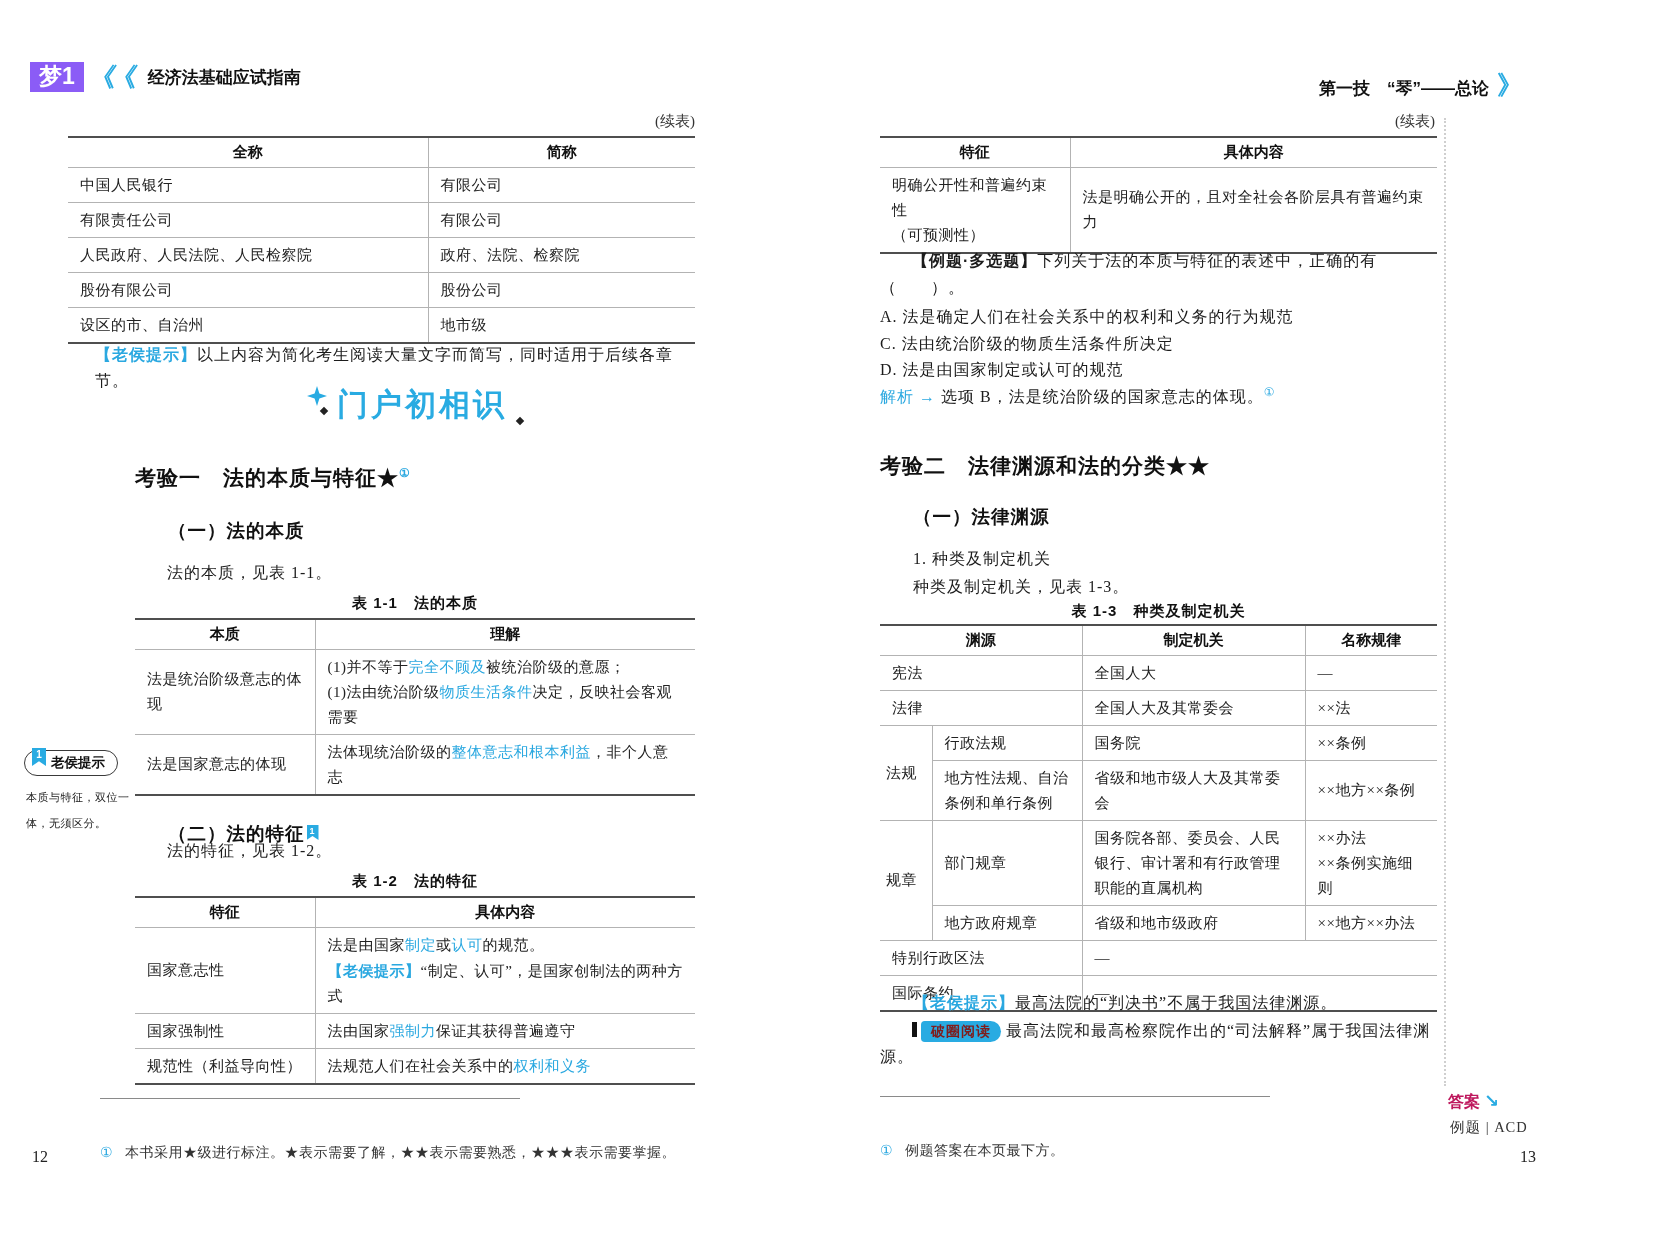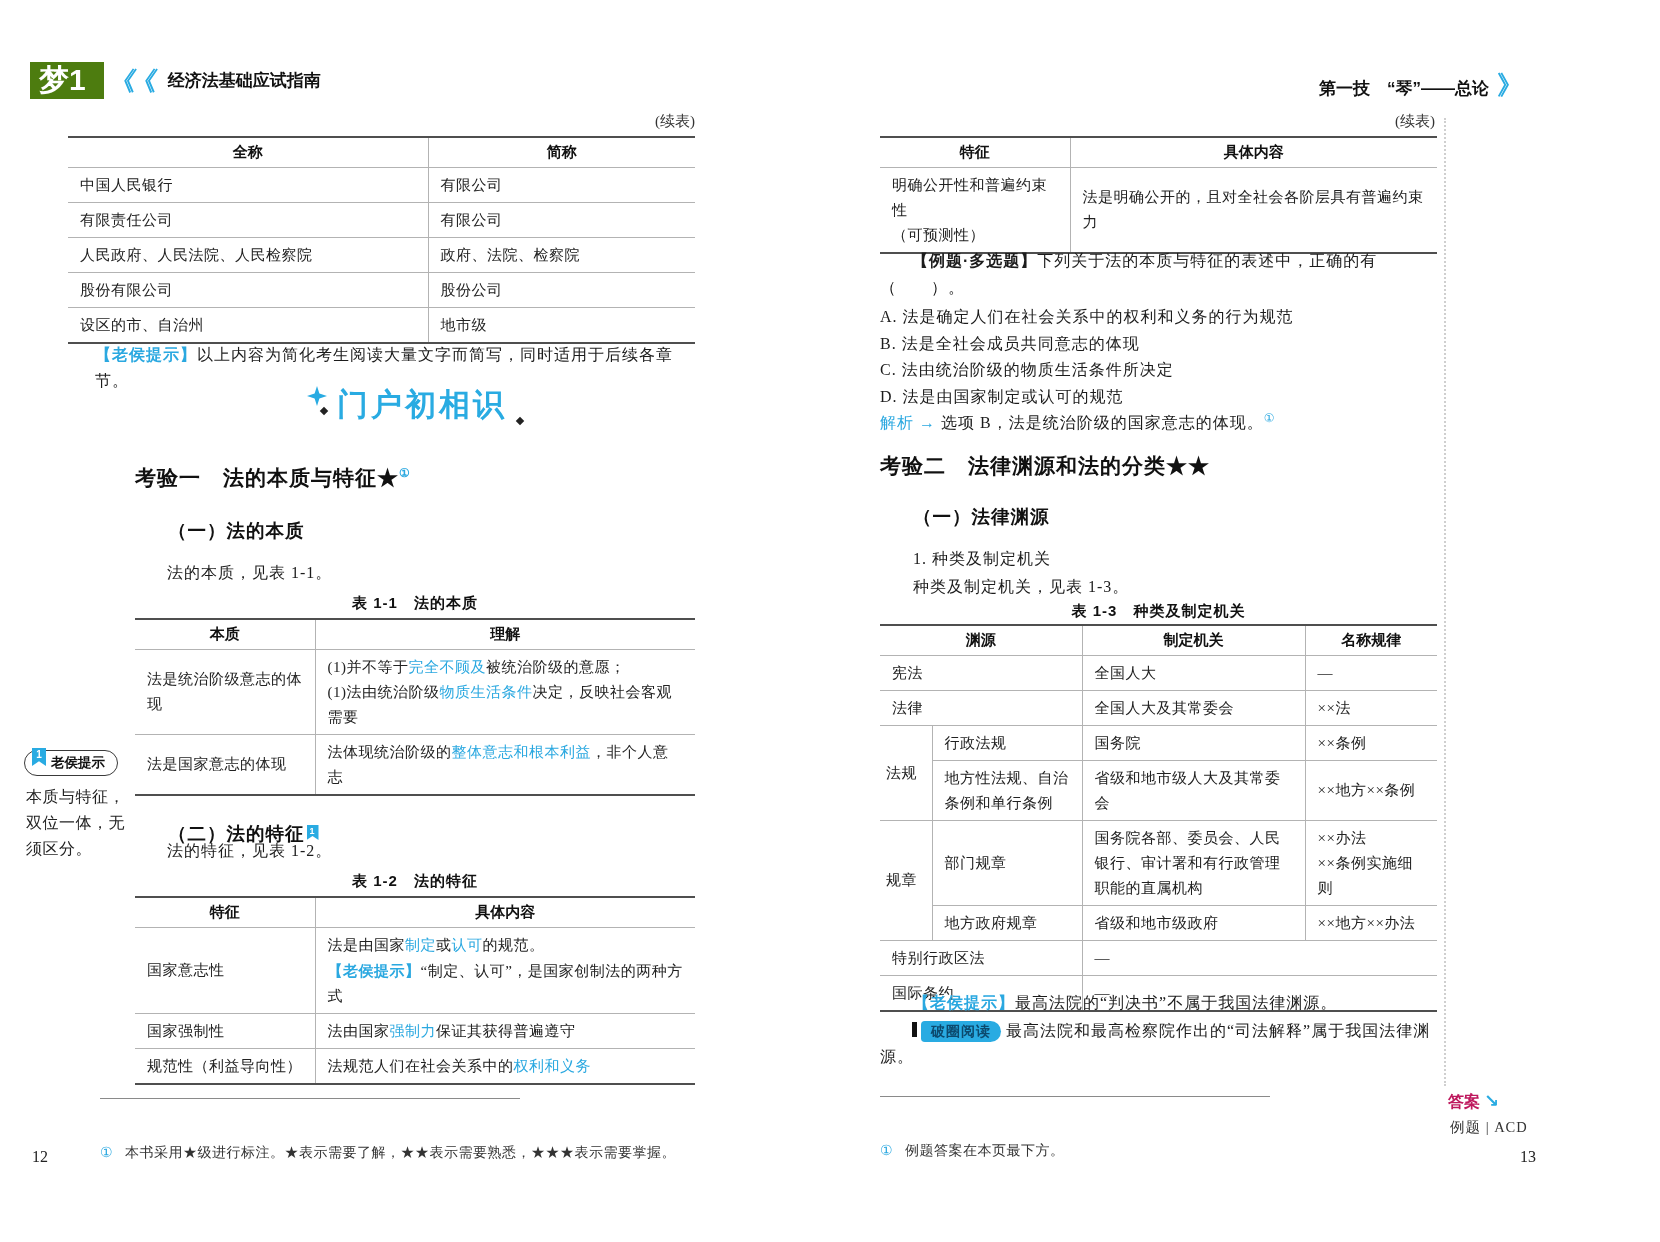--- a/index.html
+++ b/index.html
@@ -2,22 +2,22 @@
 <html><head>
 <meta charset="utf-8">
 <style>
   html,body{margin:0;padding:0;background:#e9e9e9;}
   .spread{position:relative;width:1660px;height:1242px;background:#ffffff;overflow:hidden;
           font-family:"Liberation Serif","DejaVu Serif",serif;color:#1c1c1c;}
   .abs{position:absolute;}
 
   
   .hd-left{top:62px;left:30px;display:flex;align-items:center;gap:6px;}
-  .logo{background:#4d7c0f;color:#fff;font-family:"Liberation Sans",sans-serif;
-        font-weight:bold;font-size:30px;padding:3px 18px 4px 9px;line-height:1;}
+  .logo{background:#8b5cf6;color:#fff;font-family:"Liberation Sans",sans-serif;
+        font-weight:bold;font-size:23px;padding:3px 9px 4px 9px;line-height:1;}
   .chev-l,.chev-r{color:#29abe2;font-weight:bold;font-size:26px;line-height:1;
         transform:skewX(-8deg);letter-spacing:-5px;font-family:"Liberation Sans",sans-serif;}
   .book-title{font-family:"Liberation Sans",sans-serif;font-weight:bold;font-size:17px;color:#111;margin-left:10px;}
   .hd-right{top:72px;left:1040px;width:478px;text-align:right;font-family:"Liberation Sans",sans-serif;
         font-weight:bold;font-size:17px;color:#111;}
   .hd-right .chev-r{margin-left:8px;}
 
   
   .cont-label{font-size:15px;color:#333;}
   .body-line{font-size:16px;letter-spacing:1px;line-height:26px;}
@@ -44,41 +44,41 @@
   .bm{display:inline-block;width:12px;height:15px;background:#29abe2;color:#fff;text-align:center;
       font:bold 9px/12px "Liberation Sans",sans-serif;
       clip-path:polygon(0 0,100% 0,100% 100%,50% 74%,0 100%);}
   .bm.sup{vertical-align:6px;margin-left:2px;}
 
   
   .sb-badge{display:inline-flex;align-items:center;gap:5px;border:1.5px solid #3a3a3a;
       border-radius:15px;padding:3px 12px 3px 7px;background:#fff;}
   .sb-badge .bm{width:14px;height:18px;font-size:10px;line-height:14px;position:relative;top:-6px;}
   .sb-badge .lbl{font:bold 13.5px "Liberation Sans",sans-serif;color:#111;}
-  .sb-note{font-size:16px;line-height:26px;letter-spacing:0.5px;color:#222;}
+  .sb-note{font-size:11px;line-height:26px;letter-spacing:0.5px;color:#222;}
 
   
   table.booktab{border-collapse:collapse;table-layout:fixed;width:100%;
       border-top:2.2px solid #4f4f4f;border-bottom:2.2px solid #4f4f4f;font-size:15px;color:#222;}
   table.booktab th{font:bold 15px "Liberation Sans",sans-serif;text-align:center;
       padding:5px 8px;border-bottom:1px solid #b3b3b3;color:#111;}
   table.booktab td{padding:4.5px 12px;line-height:25px;border-top:1px solid #b3b3b3;
       letter-spacing:0.5px;vertical-align:middle;}
   table.booktab .vl{border-left:1px solid #b3b3b3;}
   .tabcap{text-align:center;font:bold 15px "Liberation Sans",sans-serif;color:#111;letter-spacing:1px;}
 
   
   .ex p{margin:0;line-height:26.5px;font-size:16px;letter-spacing:1px;}
   .ex .tag{font-family:"Liberation Sans",sans-serif;font-weight:bold;}
   .ex .q{margin-bottom:3px;}
   .jiexi{color:#2aa8e0;}
 
   
   .poq-bar{display:inline-block;width:5px;height:15px;background:#111;margin-right:4px;vertical-align:-1px;}
-  .poq{background:#29abe2;color:#0c4a6e;font:bold 14px "Liberation Sans",sans-serif;
+  .poq{background:#29abe2;color:#7f1d1d;font:bold 14px "Liberation Sans",sans-serif;
       padding:2px 10px 3px 10px;border-radius:4px 11px 11px 4px;letter-spacing:1px;}
 
   
   .ans-label{font:bold 16px "Liberation Sans",sans-serif;color:#be185d;}
   .ans-arrow{color:#29abe2;font-weight:bold;font-size:18px;font-family:"DejaVu Sans",sans-serif;}
   .ans-note{font-size:14.5px;color:#333;letter-spacing:1px;}
 
   
   .fnline{border-top:1.3px solid #8a8a8a;height:0;}
   .footnote{font-size:14px;color:#333;letter-spacing:0.5px;margin-top:32px;}
@@ -252,21 +252,20 @@
         <td><span>明确公开性和普遍约束性</span><br><span>（可预测性）</span></td>
         <td class="vl">法是明确公开的，且对全社会各阶层具有普遍约束力</td>
       </tr>
     </tbody>
       </table>
   </div>
 
   <div class="abs ex" style="top:248px;left:880px;width:566px;">
     <p class="q"><span style="display:inline-block;width:32px;"></span><span class="tag">【例题·多选题】</span><span>下列关于法的本质与特征的表述中，正确的有（　　）。</span></p>
     <p>A. 法是确定人们在社会关系中的权利和义务的行为规范</p>
-    <p>B. 法是全社会成员共同意志的体现</p>
     <p>C. 法由统治阶级的物质生活条件所决定</p>
     <p>D. 法是由国家制定或认可的规范</p>
     <p><span class="jiexi">解析</span> <span class="jiexi">→</span> <span>选项 B，法是统治阶级的国家意志的体现。</span><span class="supnum">①</span></p>
   </div>
 
   <div class="abs exam-h" style="top:452px;left:880px;">
     <span>考验二</span><span class="gap"></span><span>法律渊源和法的分类★★</span>
   </div>
 
   <div class="abs sub-h" style="top:504px;left:913px;">（一）法律渊源</div>

